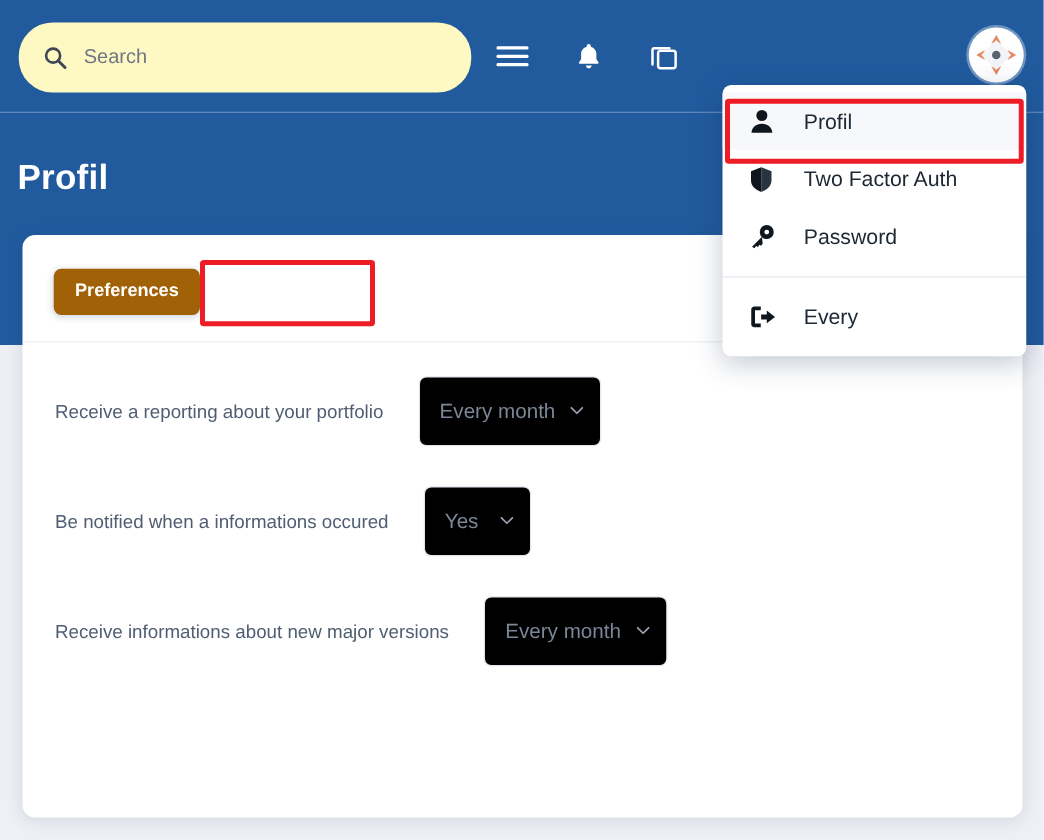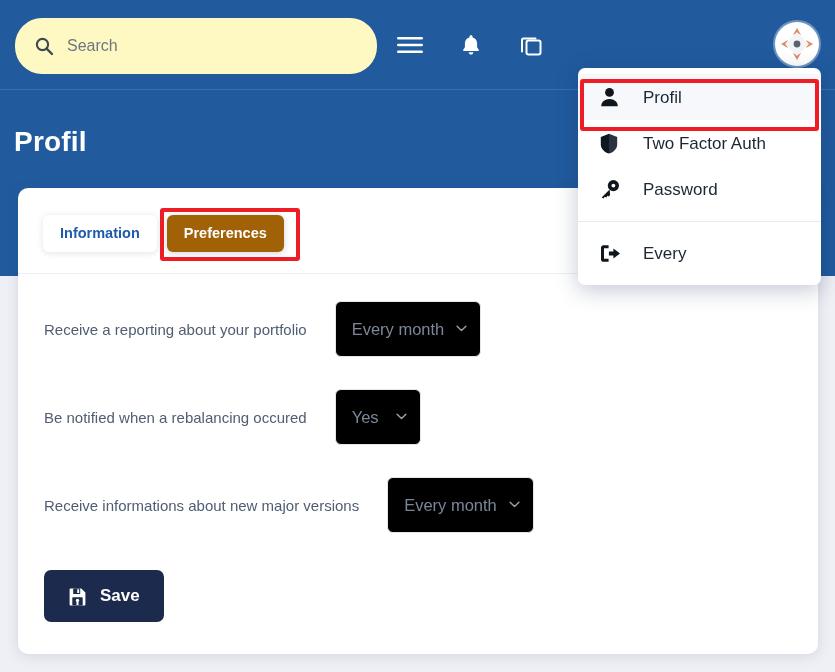--- a/index.html
+++ b/index.html
@@ -319,67 +319,55 @@
     <path d="M20 8 L32 20 L20 32 L8 20 Z" fill="#f2f4f7"></path>
     <circle cx="20" cy="20" r="3.4" fill="#5b6270"></circle>
   </svg>
 </div>
 
 <div id="page-title">Profil</div>
 
 <div id="card">
 
   <div id="tabs">
-    <div class="tab tab-inactive">Information</div>
     <div class="tab tab-active">Preferences</div>
   </div>
 
   <div id="card-sep"></div>
 
   <div class="form-row" id="row-0">
     <span class="row-label">Receive a reporting about your portfolio</span>
     <span class="select-wrap">
       <span class="select-value">Every month</span>
       <svg class="select-chevron" viewBox="0 0 12 8">
         <path d="M1 1.4 L6 6.4 L11 1.4" fill="none" stroke="#9aa3b2" stroke-width="1.6" stroke-linecap="round" stroke-linejoin="round"></path>
       </svg>
     </span>
   </div>
 
   <div class="form-row" id="row-1">
-    <span class="row-label">Be notified when a rebalancing occured</span>
+    <span class="row-label">Be notified when a informations occured</span>
     <span class="select-wrap">
       <span class="select-value">Yes</span>
       <svg class="select-chevron" viewBox="0 0 12 8">
         <path d="M1 1.4 L6 6.4 L11 1.4" fill="none" stroke="#9aa3b2" stroke-width="1.6" stroke-linecap="round" stroke-linejoin="round"></path>
       </svg>
     </span>
   </div>
 
   <div class="form-row" id="row-2">
     <span class="row-label">Receive informations about new major versions</span>
     <span class="select-wrap">
       <span class="select-value">Every month</span>
       <svg class="select-chevron" viewBox="0 0 12 8">
         <path d="M1 1.4 L6 6.4 L11 1.4" fill="none" stroke="#9aa3b2" stroke-width="1.6" stroke-linecap="round" stroke-linejoin="round"></path>
       </svg>
     </span>
   </div>
 
-  <button id="save-btn">
-    <svg width="19" height="19" viewBox="0 0 19 19">
-      <path d="M1.6 1.4h11.6l4.2 4.2v12c0 .6-.5 1-1 1H2.6c-.6 0-1-.4-1-1V2.4c0-.6.4-1 1-1z" fill="#ffffff"></path>
-      <rect x="5.2" y="1.4" width="7" height="5.6" rx="0.5" fill="#1b2a4d"></rect>
-      <rect x="9.2" y="2.3" width="2" height="3.8" rx="0.4" fill="#ffffff"></rect>
-      <rect x="4.3" y="10.3" width="10.4" height="8.3" rx="0.8" fill="#1b2a4d"></rect>
-      <circle cx="9.5" cy="13.4" r="1.7" fill="#ffffff"></circle>
-      <rect x="8.5" y="14.6" width="2" height="3.4" fill="#ffffff"></rect>
-    </svg>
-    <span>Save</span>
-  </button>
 </div>
 
 <div id="tab-highlight"></div>
 
 <div id="dropdown">
 
   <div class="menu-item selected">
     <span class="m-icon">
       <svg width="19" height="20" viewBox="0 0 19 20">
         <circle cx="9.5" cy="5.4" r="4.4" fill="#10161d"></circle>

